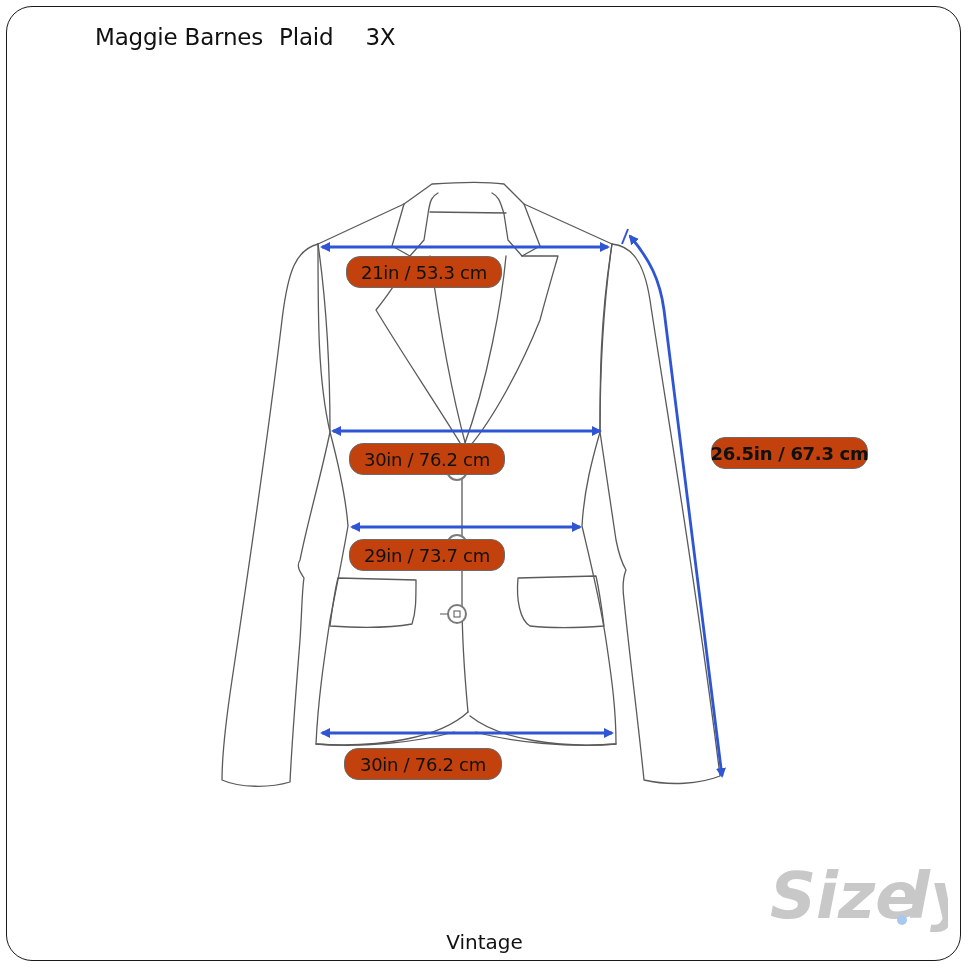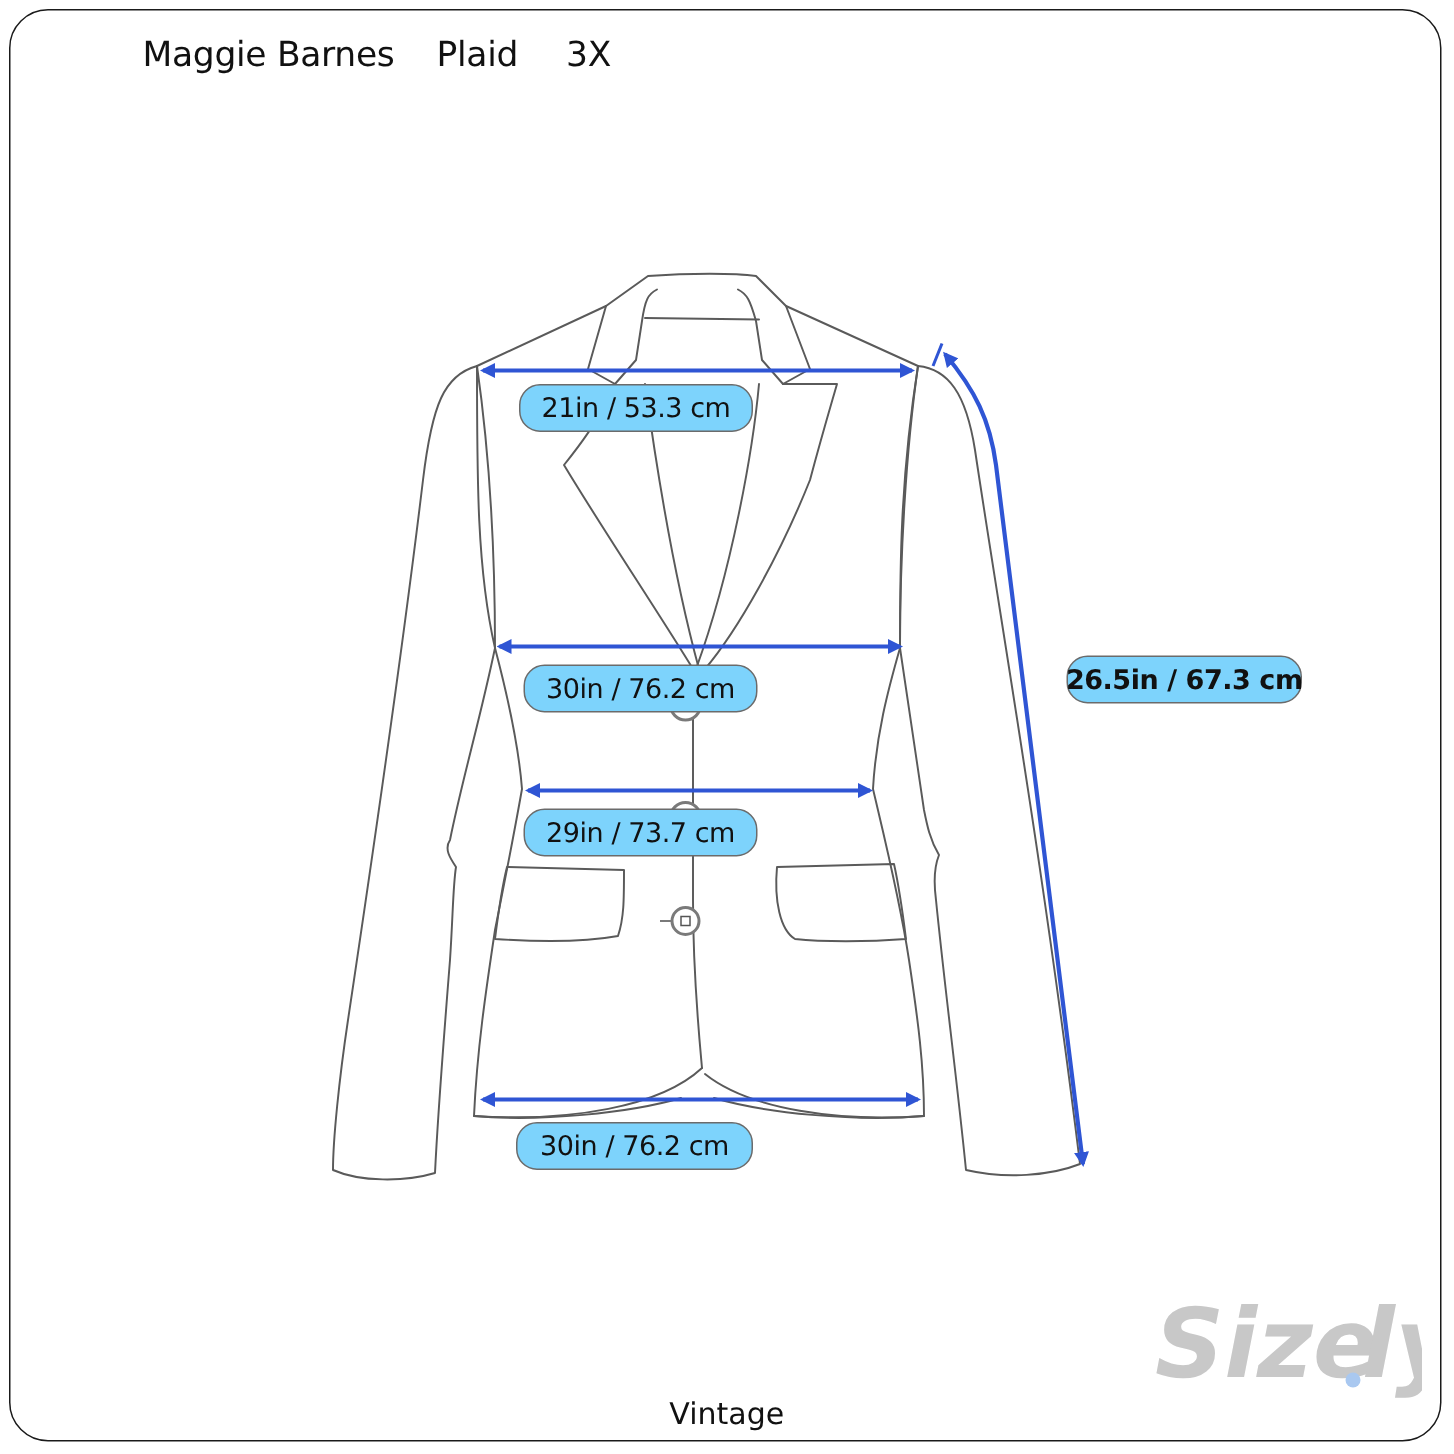--- a/index.html
+++ b/index.html
@@ -30,36 +30,36 @@
       top: 20px;
       height: 34px;
       display: flex;
       align-items: center;
       font-size: 23px;
       color: #111;
       font-family: "DejaVu Sans", sans-serif;
       letter-spacing: -0.2px;
     }
     .title-row span { white-space: pre; }
-    .title-brand { margin-right: 28px; }
+    .title-brand { margin-right: 16px; }
     .title-pattern { margin-right: 32px; }
     svg.diagram {
       position: absolute;
       left: 0;
       top: 0;
       width: 969px;
       height: 969px;
     }
     .label {
       position: absolute;
       height: 32px;
       box-sizing: border-box;
       border: 1.3px solid #6b6b6b;
       border-radius: 14px;
-      background: #7dd3fc;
+      background: #c2410c;
       display: flex;
       align-items: center;
       justify-content: center;
       font-size: 18px;
       color: #111;
       white-space: nowrap;
       font-family: "DejaVu Sans", sans-serif;
       letter-spacing: -0.3px;
     }
     .footer-text {

